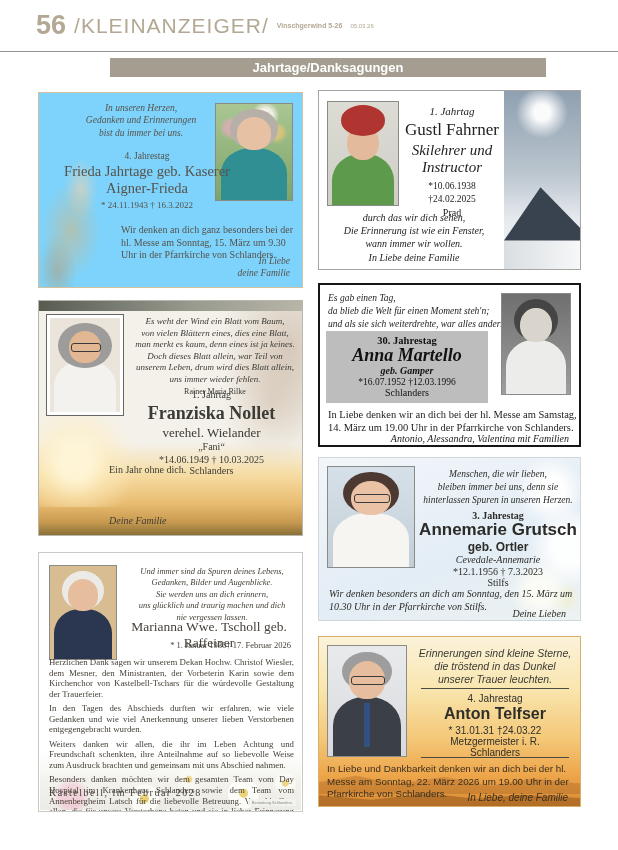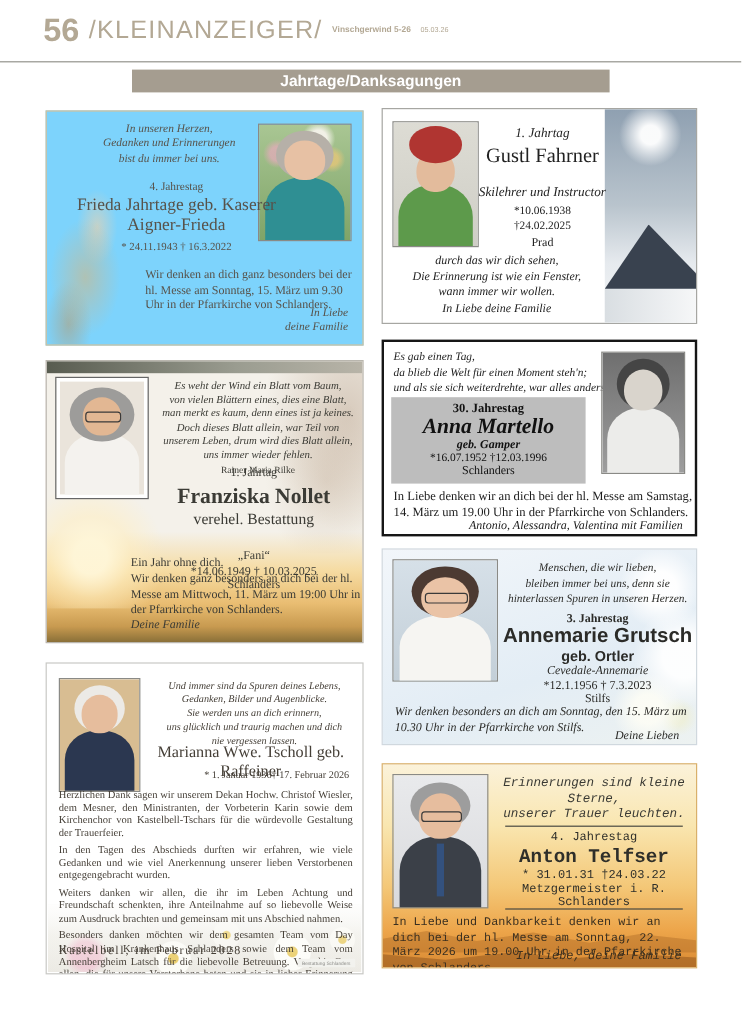--- a/index.html
+++ b/index.html
@@ -7,21 +7,21 @@
         font-family:"Liberation Serif",serif;color:#333;}
 
   
   #masthead{position:absolute;left:36px;top:10px;display:flex;align-items:center;gap:8px;
             color:#b3a894;font-family:"Liberation Sans",sans-serif;}
   #masthead .num{font-size:27px;font-weight:bold;}
   #masthead .sec{font-size:21px;letter-spacing:1px;}
   #masthead .iss{font-size:7px;font-weight:bold;}
   #masthead .dat{font-size:6px;}
   #toprule{position:absolute;left:0;top:51px;width:618px;border-top:1.5px solid #93938d;}
-  #catbar{position:absolute;left:110px;top:58px;width:398px;height:19px;background:#a59d90;
+  #catbar{position:absolute;left:110px;top:58px;width:436px;height:19px;background:#a59d90;
           color:#fff;font:bold 13px "Liberation Sans",sans-serif;text-align:center;line-height:19px;}
 
   .card{position:absolute;box-sizing:border-box;overflow:hidden;}
 
   
   .photo{position:absolute;box-sizing:border-box;border:1px solid #8a8a86;overflow:hidden;}
   .photo .p-bg{position:absolute;inset:0;}
   .photo .p-hair{position:absolute;left:18%;top:5%;width:64%;height:42%;border-radius:50%;}
   .photo .p-face{position:absolute;left:27%;top:14%;width:46%;height:34%;border-radius:50% 50% 46% 46%;}
   .photo .p-torso{position:absolute;left:6%;top:46%;width:88%;height:58%;border-radius:45% 45% 0 0;}
@@ -81,21 +81,21 @@
   
   #card-gustl{left:318px;top:90px;width:263px;height:180px;background:#fff;border:1px solid #a6a6a2;color:#222;}
   .gu-snow{position:absolute;right:0;top:0;width:76px;height:100%;
      background:radial-gradient(circle at 50% 12%,rgba(255,255,255,.95) 0 8px,rgba(255,255,255,0) 26px),
                 linear-gradient(#8fa0b1 0%,#b9c4cd 45%,#e6eaee 72%,#f4f6f7 100%);}
   .gu-peak{position:absolute;left:0;bottom:16%;width:100%;height:30%;clip-path:polygon(0 100%,48% 0,100% 76%,100% 100%);background:#39424f;}
   .gu-slope{position:absolute;left:0;bottom:0;width:100%;height:16%;background:linear-gradient(90deg,#d9dee2,#f6f7f8);}
   .gu-head{position:absolute;left:80px;top:14px;width:106px;text-align:center;}
   .gu-ann{font-style:italic;font-size:11px;}
   .gu-name{font-size:17px;margin-top:3px;}
-  .gu-sub{font-style:italic;font-size:11px;margin-top:14px;text-align:center;}
+  .gu-sub{font-style:italic;font-size:15px;margin-top:2px;text-align:center;}
   .gu-born{font-size:9.5px;margin-top:5px;}
   .gu-died{font-size:9.5px;margin-top:3px;}
   .gu-place{font-size:10px;margin-top:3px;}
   .gu-verse{position:absolute;left:6px;top:120px;width:178px;text-align:center;font-style:italic;font-size:10px;line-height:1.3;}
   .gu-close{position:absolute;left:6px;top:161px;width:178px;text-align:center;font-style:italic;font-size:10px;}
 
   
   #card-anna{left:318px;top:283px;width:263px;height:164px;background:#fff;border:2px solid #161616;color:#1c1c1c;}
   .an-verse{position:absolute;left:8px;top:7px;font-style:italic;font-size:9.5px;line-height:1.35;}
   .an-box{position:absolute;left:6px;top:46px;width:162px;height:72px;background:#bdbdbd;text-align:center;color:#111;}
@@ -117,21 +117,21 @@
      background:linear-gradient(180deg,rgba(246,224,170,0) 0%,rgba(246,216,150,.85) 35%,#e9bd72 65%,#c89a50 86%,#8a7038 100%);}
   .fz-sun{position:absolute;left:0;bottom:28px;width:130px;height:95px;
      background:radial-gradient(circle at 28% 55%,rgba(255,246,216,.95) 0 14px,rgba(255,238,192,.55) 34px,rgba(255,238,192,0) 62px);}
   .fz-photo{left:8px;top:14px;width:76px;height:100px;border:3px solid #fff;outline:1px solid #666;}
   .fz-poem{position:absolute;left:92px;top:15px;width:168px;text-align:center;font-style:italic;font-size:9px;line-height:1.28;}
   .fz-author{font-style:normal;font-size:8px;margin-top:2px;}
   .fz-head{position:absolute;left:85px;top:88px;width:175px;text-align:center;}
   .fz-ann{font-size:10px;}
   .fz-name{font-size:18px;font-weight:bold;margin-top:3px;}
   .fz-marr{font-size:13px;margin-top:1px;}
-  .fz-nick{font-size:10px;margin-top:17px;}
+  .fz-nick{font-size:10px;margin-top:0;}
   .fz-dates{font-size:10px;margin-top:2px;}
   .fz-place{font-size:10px;}
   .fz-notice{position:absolute;left:70px;top:162px;width:192px;font-size:10px;line-height:1.3;}
   .fz-close{position:absolute;left:70px;top:214px;font-style:italic;font-size:10px;}
 
   
   #card-annem{left:318px;top:457px;width:263px;height:164px;color:#2b2b28;border:1px solid #d0d8de;
      background:linear-gradient(160deg,#f2f6fa,#e3edf5 60%,#edf2f1);}
   .am-flowers{position:absolute;right:0;top:0;width:125px;height:100%;
      background:radial-gradient(circle at 76% 20%,rgba(255,255,255,.95) 0 14px,rgba(255,255,255,0) 34px),
@@ -166,21 +166,21 @@
   .ma-dates{position:absolute;left:90px;top:87px;width:162px;display:flex;justify-content:flex-end;font-size:8.5px;}
   .ma-paras{position:absolute;left:10px;top:104px;width:245px;font-size:8.8px;line-height:1.2;text-align:justify;z-index:2;}
   .ma-paras p{margin:0 0 4px;}
   .ma-close{position:absolute;left:10px;top:234px;font-size:10px;letter-spacing:1.5px;z-index:2;}
   .ma-credit{position:absolute;right:6px;bottom:5px;z-index:3;font-size:4px;color:#8a8a86;background:#f2f2ee;
      padding:1px 4px;font-family:"Liberation Sans",sans-serif;}
 
   
   #card-anton{left:318px;top:636px;width:263px;height:171px;color:#3c2f1e;border:1px solid #d9b06a;
      background:linear-gradient(180deg,#fbf2da 0%,#f9e6b0 30%,#f4c878 60%,#eda54a 82%,#d98a33 100%);
-     font-family:Liberation Mono, monospace;}
+     font-family:Liberation Sans, sans-serif;}
   .at-mtn1{position:absolute;left:0;bottom:12px;width:100%;height:26px;background:rgba(176,108,40,.45);
      clip-path:polygon(0 100%,0 55%,14% 30%,30% 62%,48% 35%,66% 68%,82% 40%,100% 60%,100% 100%);}
   .at-mtn2{position:absolute;left:0;bottom:0;width:100%;height:18px;background:rgba(140,82,28,.5);
      clip-path:polygon(0 100%,0 40%,20% 65%,42% 30%,60% 60%,78% 38%,100% 55%,100% 100%);}
   .at-photo{left:8px;top:8px;width:80px;height:112px;}
   .at-verse{position:absolute;left:96px;top:10px;width:160px;text-align:center;font-style:italic;font-size:10.5px;line-height:1.25;color:#3a3a34;}
   .at-rule{position:absolute;left:102px;width:148px;border-top:1px solid #4a4a42;}
   .at-head{position:absolute;left:96px;top:56px;width:160px;text-align:center;color:#2f2f2a;}
   .at-ann{font-size:10px;}
   .at-name{font-size:16px;font-weight:bold;margin-top:1px;}
@@ -297,28 +297,27 @@
       <div>von vielen Blättern eines, dies eine Blatt,</div>
       <div>man merkt es kaum, denn eines ist ja keines.</div>
       <div>Doch dieses Blatt allein, war Teil von</div>
       <div>unserem Leben, drum wird dies Blatt allein,</div>
       <div>uns immer wieder fehlen.</div>
       <div class="fz-author">Rainer Maria Rilke</div>
     </div>
     <div class="fz-head">
       <div class="fz-ann">1. Jahrtag</div>
       <div class="fz-name">Franziska Nollet</div>
-      <div class="fz-marr">verehel. Bestattung</div>
+      <div class="fz-marr">verehel. Wielander</div>
       <div class="fz-nick">„Fani“</div>
       <div class="fz-dates">*14.06.1949  † 10.03.2025</div>
       <div class="fz-place">Schlanders</div>
     </div>
     <div class="fz-notice">
       <div>Ein Jahr ohne dich.</div>
-      <div>Wir denken ganz besonders an dich bei der hl. Messe am Mittwoch, 11. März um 19:00 Uhr in der Pfarrkirche von Schlanders.</div>
     </div>
     <div class="fz-close">Deine Familie</div>
   </div>
 
   <div id="card-annem" class="card">
     <div class="am-flowers"></div>
     <div class="photo ph-annem am-photo">
       <div class="p-bg"></div>
       <div class="p-torso"></div>
       <div class="p-hair"></div>
@@ -378,20 +377,21 @@
     <div class="photo ph-anton at-photo">
       <div class="p-bg"></div>
       <div class="p-torso"></div>
       <div class="p-tie"></div>
       <div class="p-hair"></div>
       <div class="p-face"></div>
       <div class="p-glasses"></div>
     </div>
     <div class="at-verse">
       <div>Erinnerungen sind kleine Sterne,</div>
+      <div>die tröstend in das Dunkel</div>
       <div>unserer Trauer leuchten.</div>
     </div>
     <div class="at-rule" style="top:51px;"></div>
     <div class="at-head">
       <div class="at-ann">4. Jahrestag</div>
       <div class="at-name">Anton Telfser</div>
       <div class="at-dates">* 31.01.31   †24.03.22</div>
       <div class="at-prof">Metzgermeister i. R.</div>
       <div class="at-place">Schlanders</div>
     </div>

